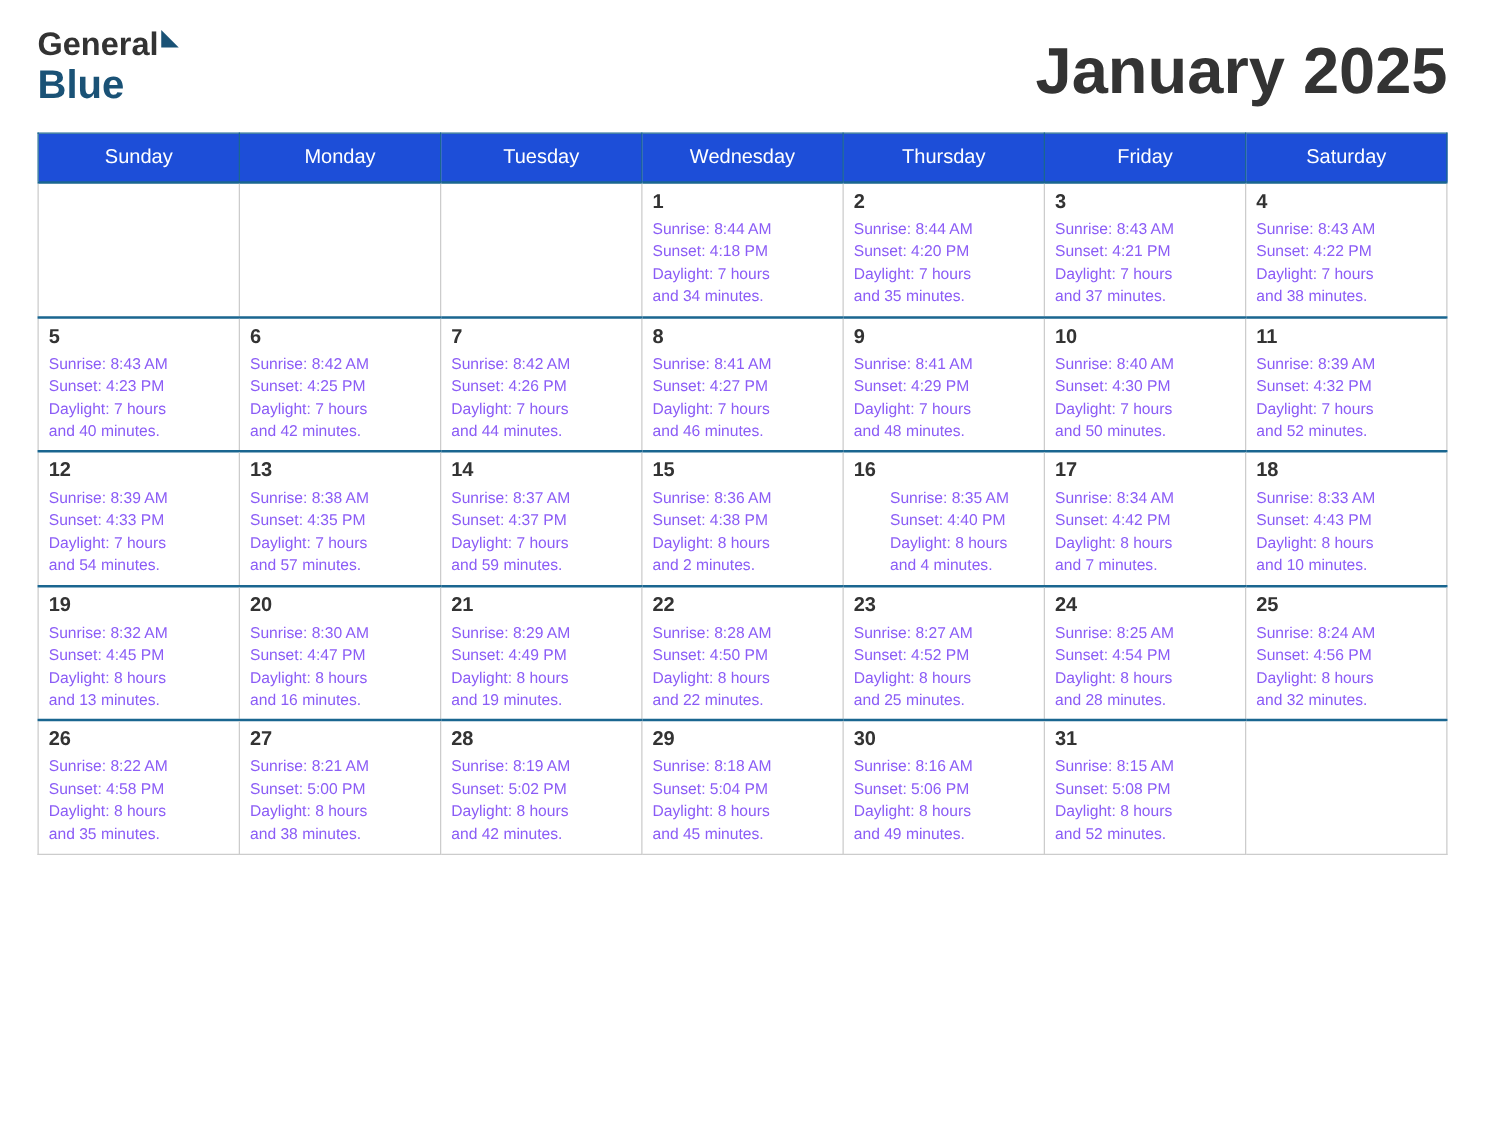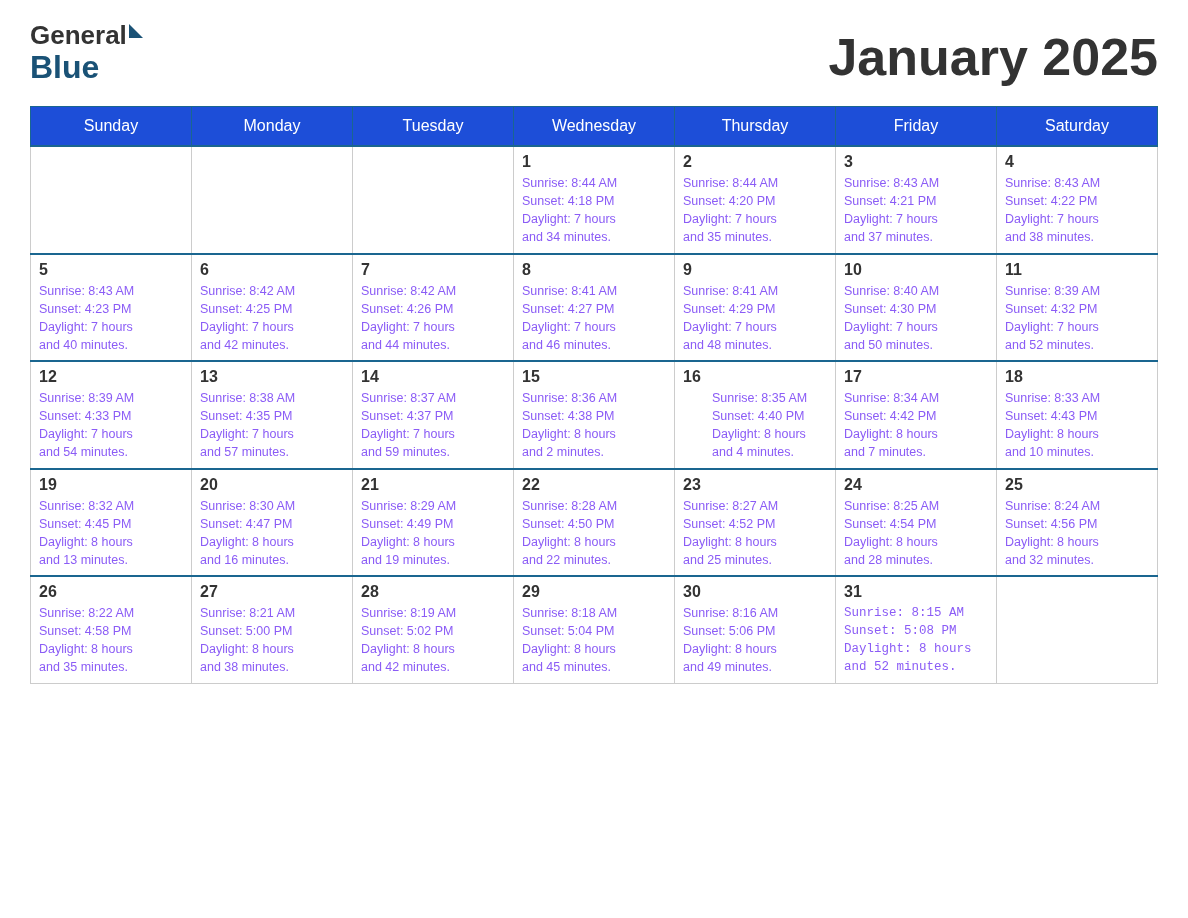--- a/index.html
+++ b/index.html
@@ -355,21 +355,21 @@
         </td>
         <td>
           <span class="day-number">30</span>
           <div class="day-info" style="white-space: pre-line;">Sunrise: 8:16 AM
 Sunset: 5:06 PM
 Daylight: 8 hours
 and 49 minutes.</div>
         </td>
         <td>
           <span class="day-number">31</span>
-          <div class="day-info" style="white-space: pre-line; font-family: Liberation Mono, monospace;">Sunrise: 8:15 AM
+          <div class="day-info" style="white-space: pre-line;">Sunrise: 8:15 AM
 Sunset: 5:08 PM
 Daylight: 8 hours
 and 52 minutes.</div>
         </td>
         <td class="empty-cell"></td>
       </tr>
     </tbody>
 </table>
 
 </body></html>

